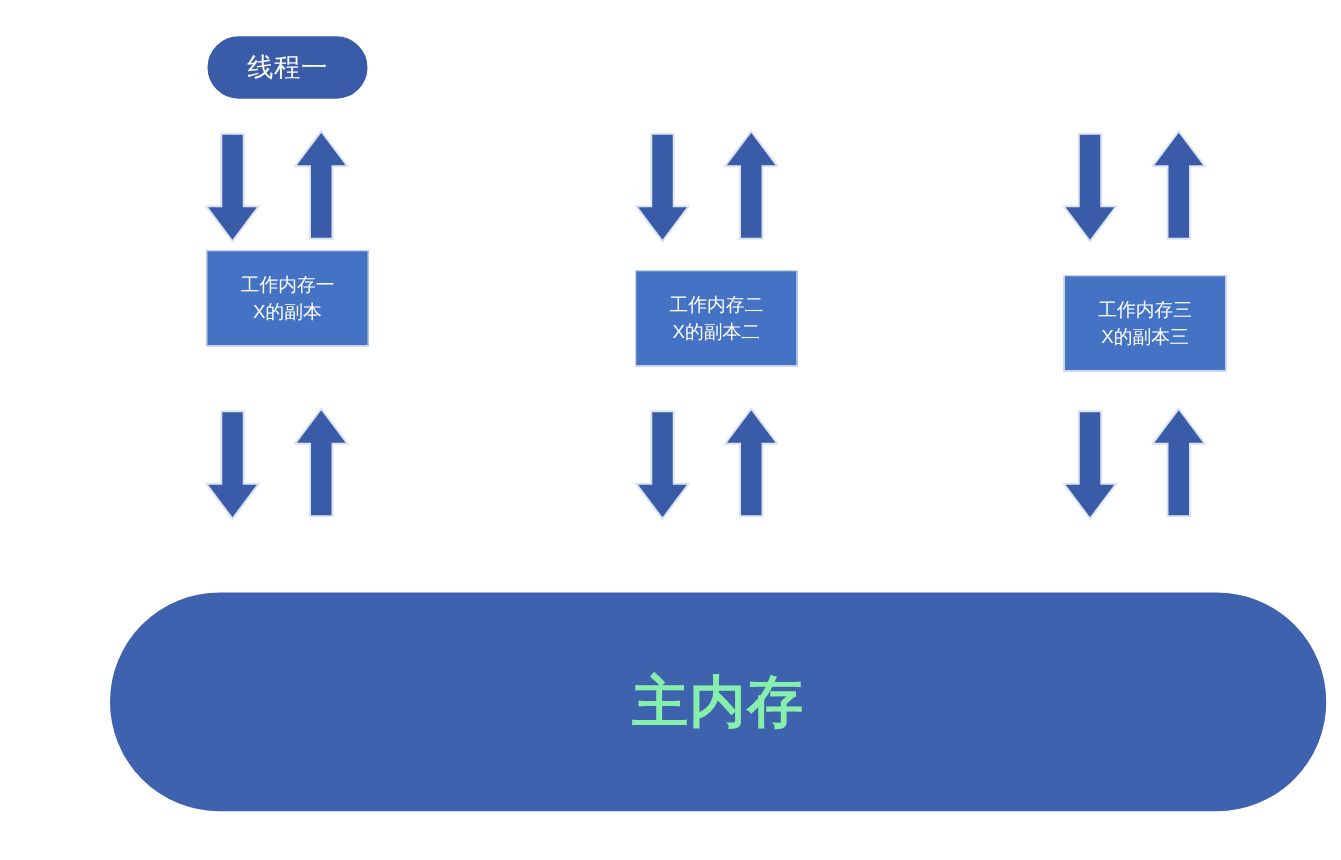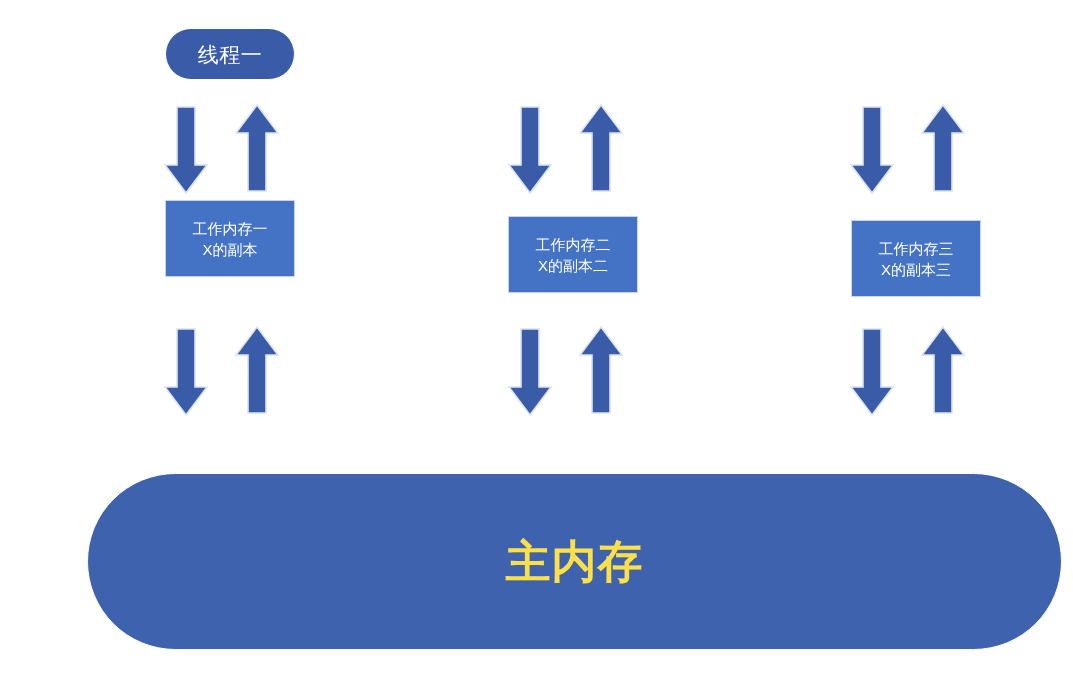--- a/index.html
+++ b/index.html
@@ -79,21 +79,21 @@
     background: #3E62AE;
     border: 1px solid #ffffff;
     border-radius: 89px;
     box-sizing: border-box;
     display: flex;
     flex-direction: column;
     align-items: center;
     justify-content: center;
   }
   #main-memory .main-line {
-    color: #fde047;
+    color: #86efac;
     font-size: 45px;
     font-weight: bold;
     line-height: 58px;
     letter-spacing: 1px;
     white-space: nowrap;
   }
 </style>
 </head>
 <body>
 

